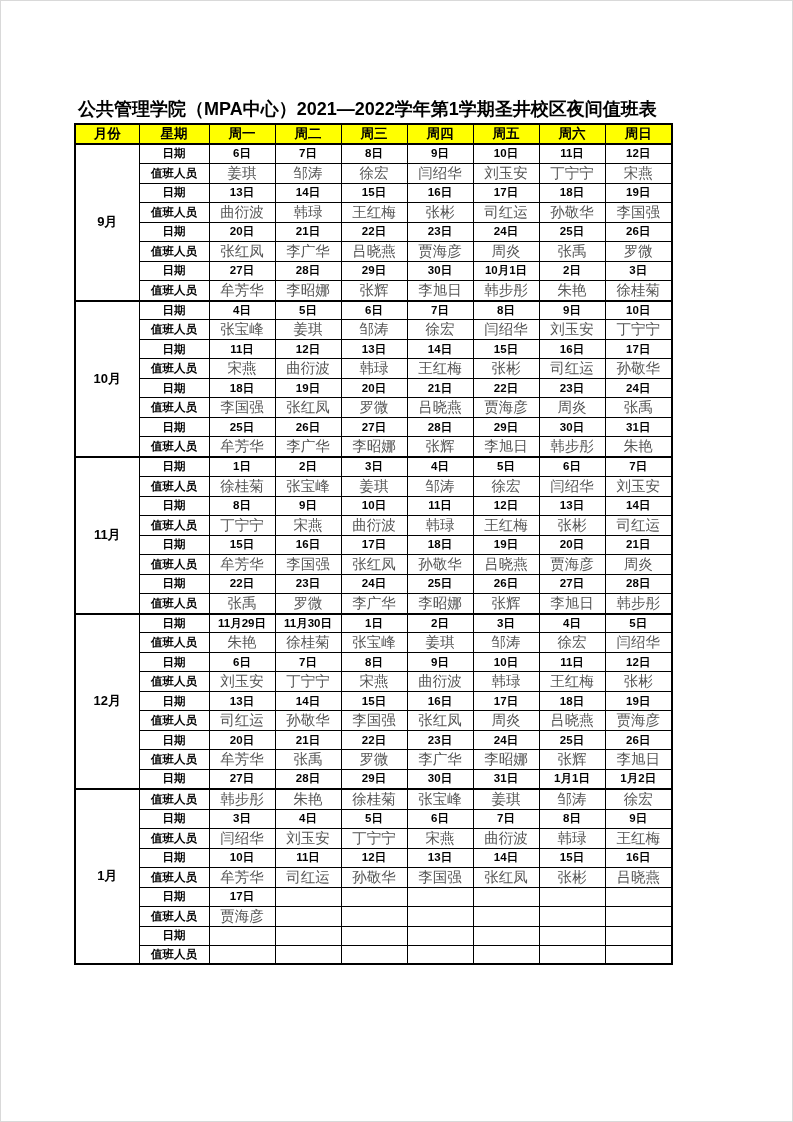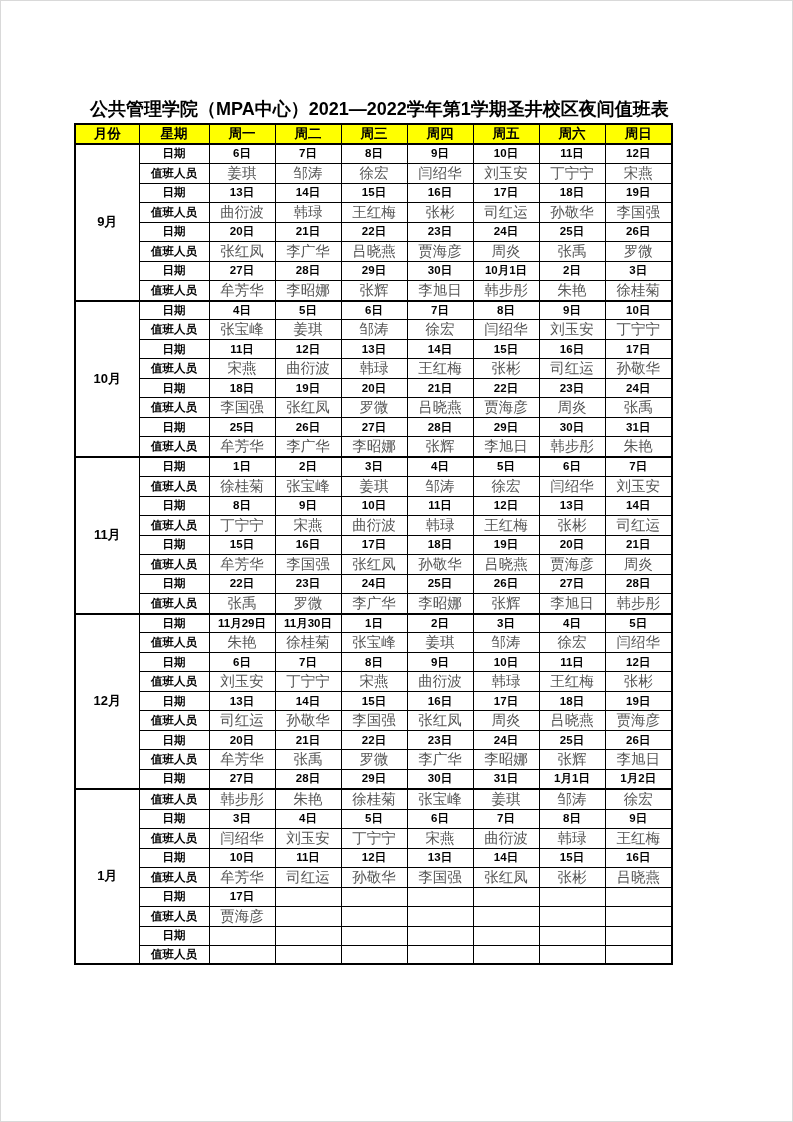--- a/index.html
+++ b/index.html
@@ -12,21 +12,21 @@
     width: 793px;
     height: 1122px;
     background: #ffffff;
     border: 1px solid #d9d9d9;
     box-sizing: border-box;
     overflow: hidden;
     font-family: "Liberation Sans", sans-serif;
   }
   .title {
     position: absolute;
-    left: 89px;
+    left: 77px;
     top: 96px;
     margin: 0;
     font-size: 18px;
     line-height: 24px;
     font-weight: bold;
     color: #000000;
     white-space: nowrap;
     letter-spacing: 0px;
     font-family: "Liberation Sans", sans-serif;
   }

